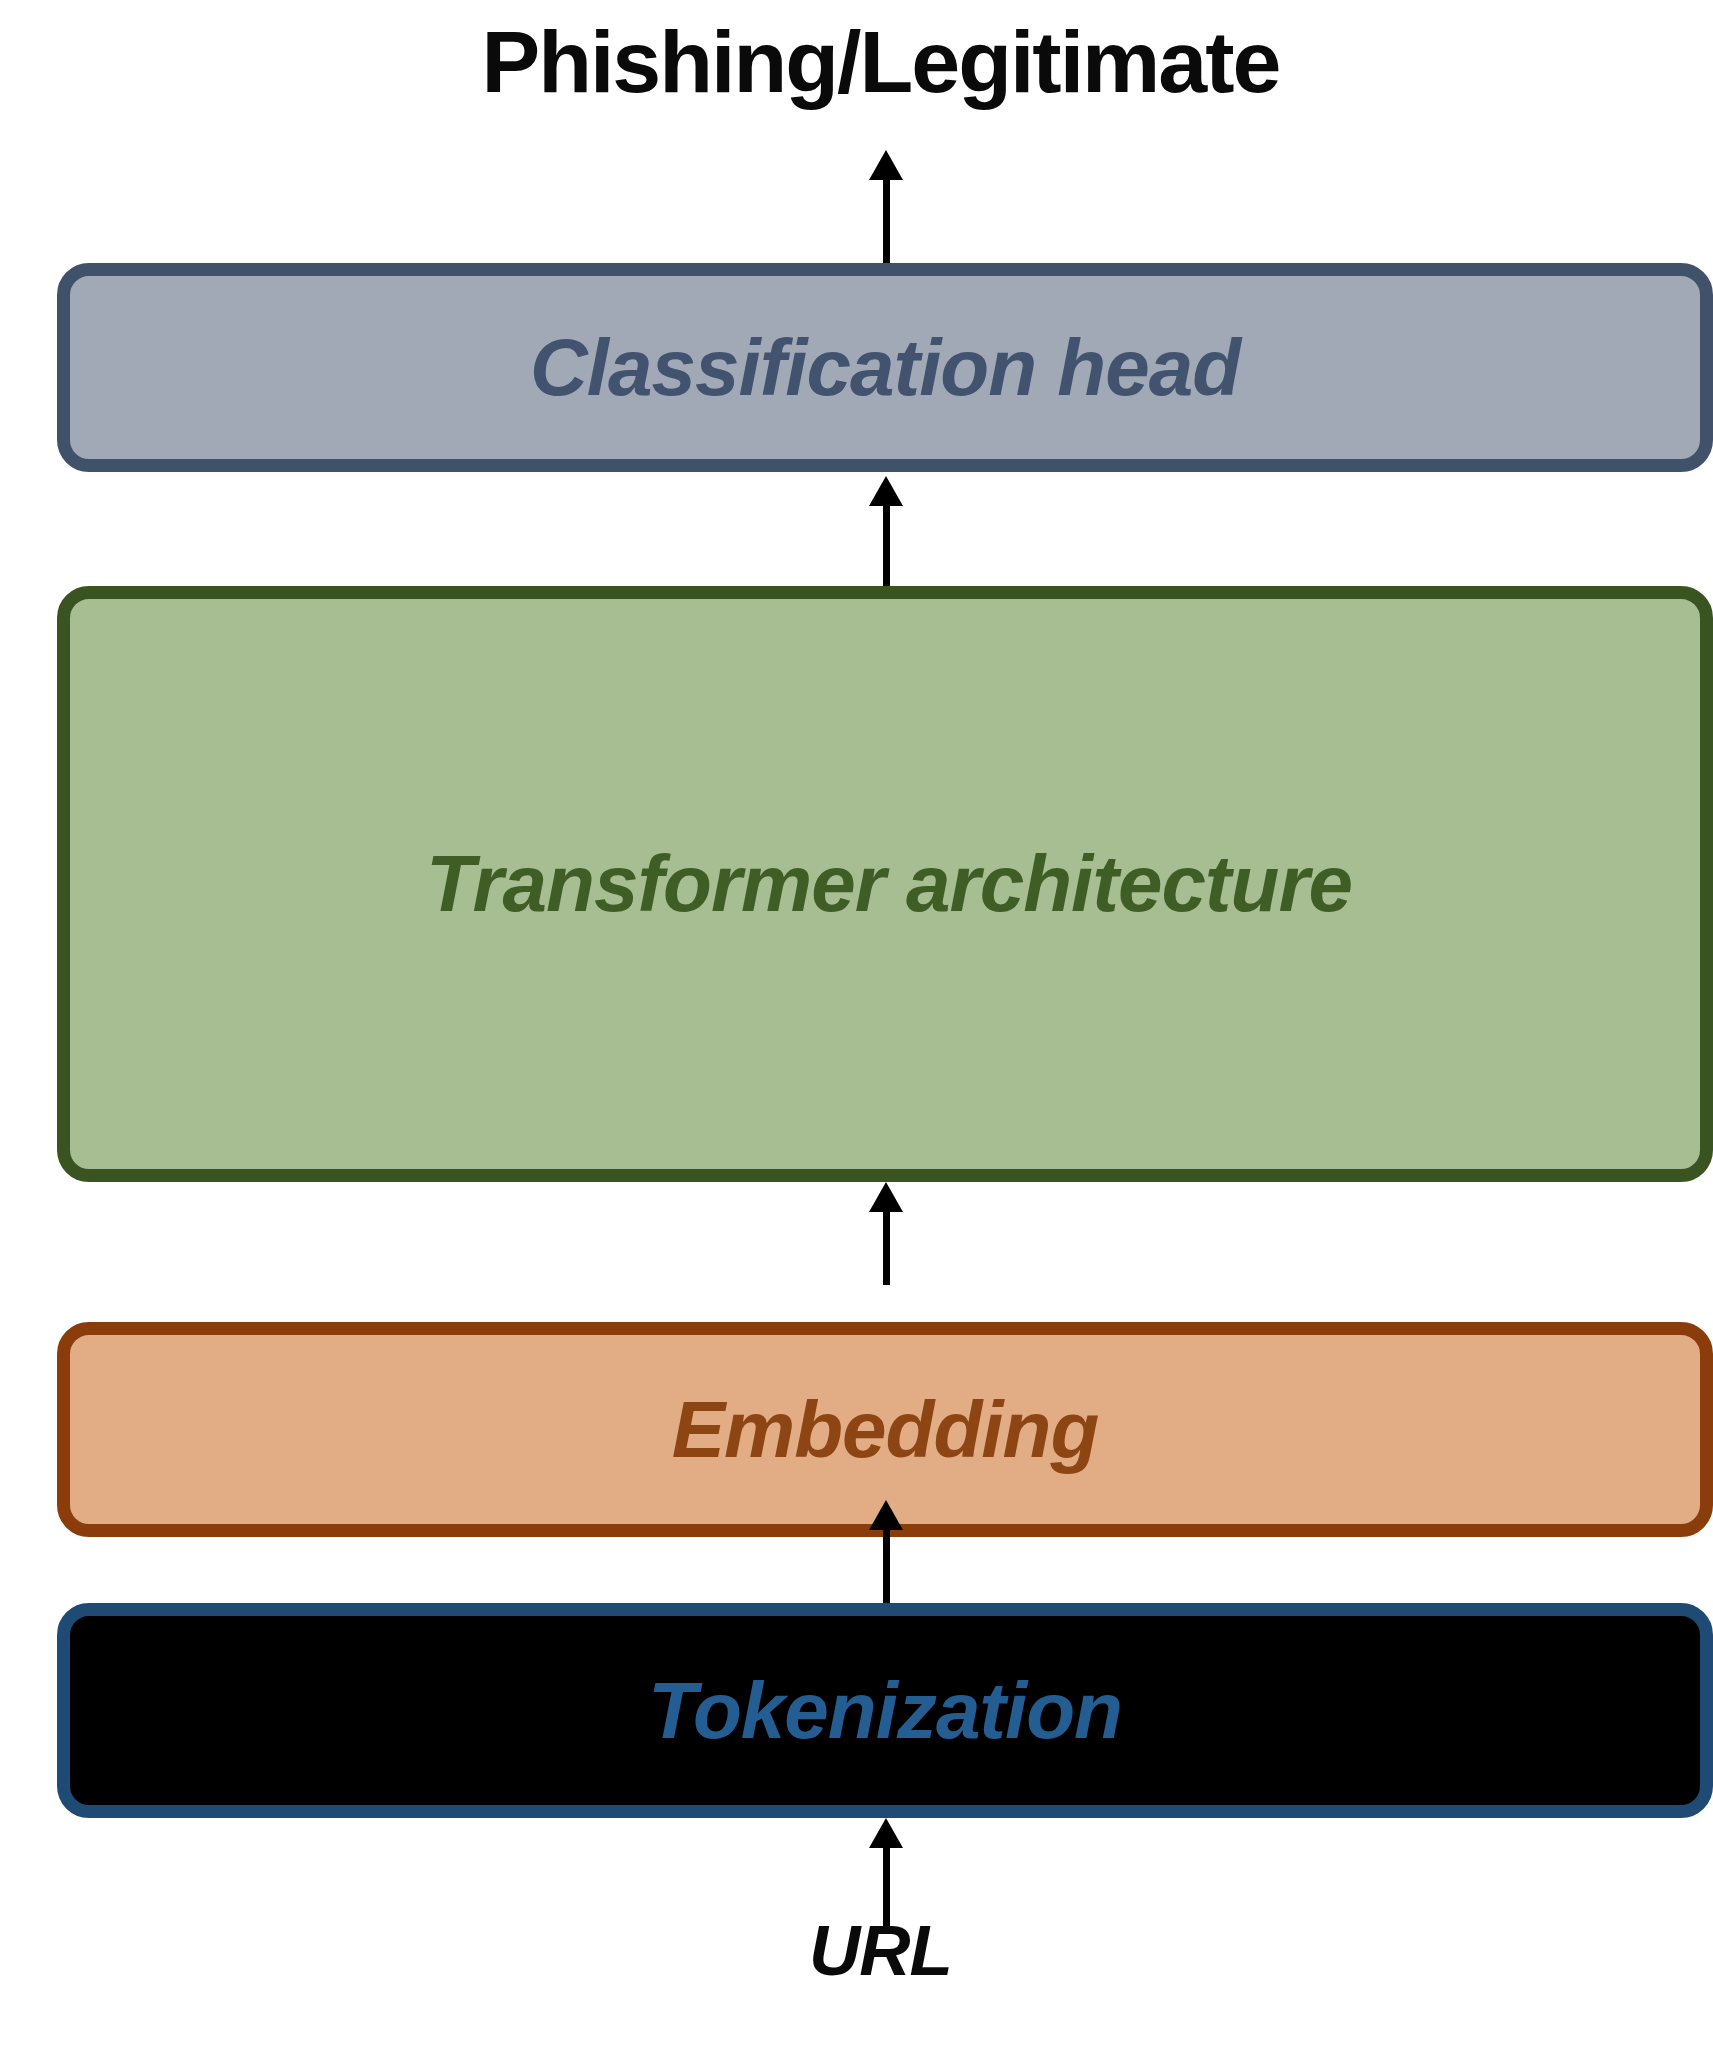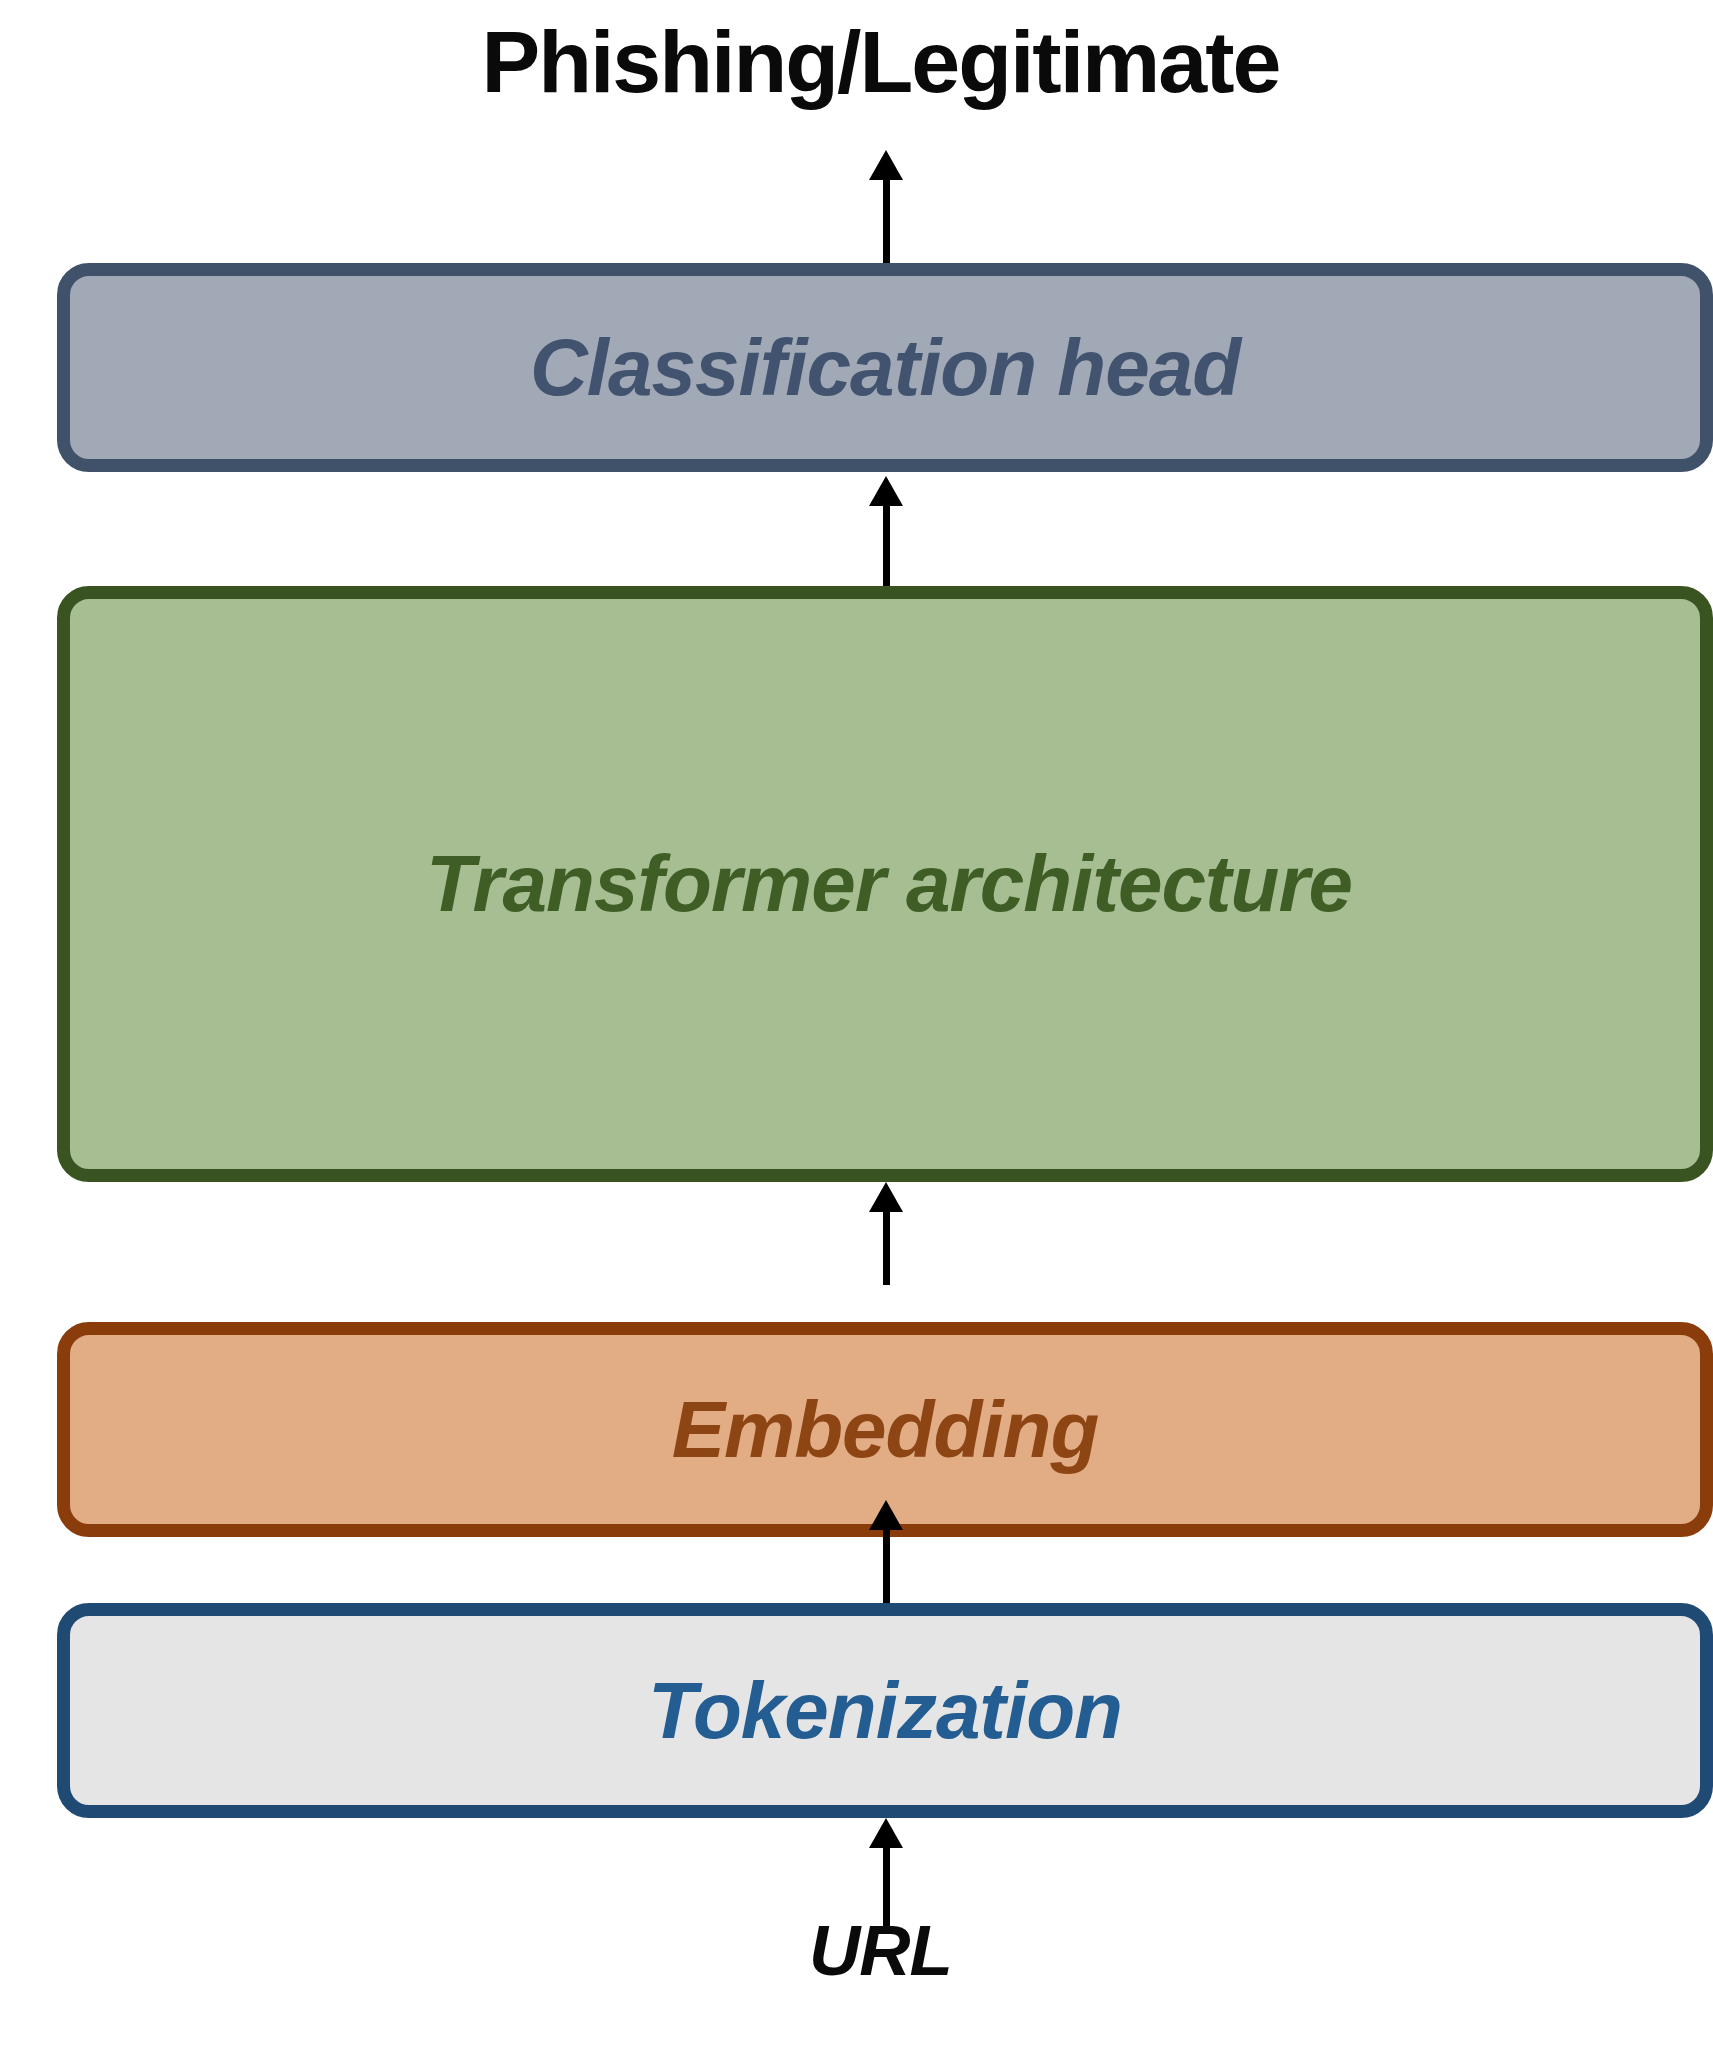--- a/index.html
+++ b/index.html
@@ -102,21 +102,21 @@
 
   <div class="node node-embedding" style="background-color: rgb(226, 172, 132); border-color: rgb(138, 60, 10); color: rgb(141, 69, 20);">
     <span class="node-label">Embedding</span>
   </div>
 
   <div class="arrow arrow-4">
     <div class="arrow-head"></div>
     <div class="arrow-shaft"></div>
   </div>
 
-  <div class="node node-tokenization" style="background-color: #e5e5e5; border-color: rgb(31, 74, 115); color: rgb(35, 93, 146);">
+  <div class="node node-tokenization" style="background-color: #000000; border-color: rgb(31, 74, 115); color: rgb(35, 93, 146);">
     <span class="node-label">Tokenization</span>
   </div>
 
   <div class="arrow arrow-5">
     <div class="arrow-head"></div>
     <div class="arrow-shaft"></div>
   </div>
 
   <div class="endpoint-label title-in">URL</div>
 

